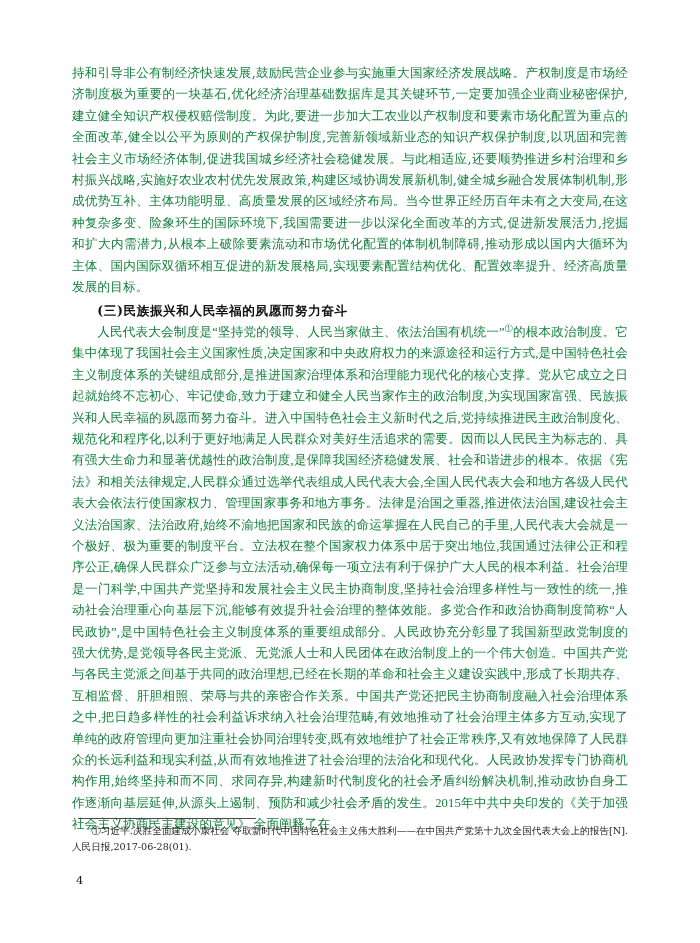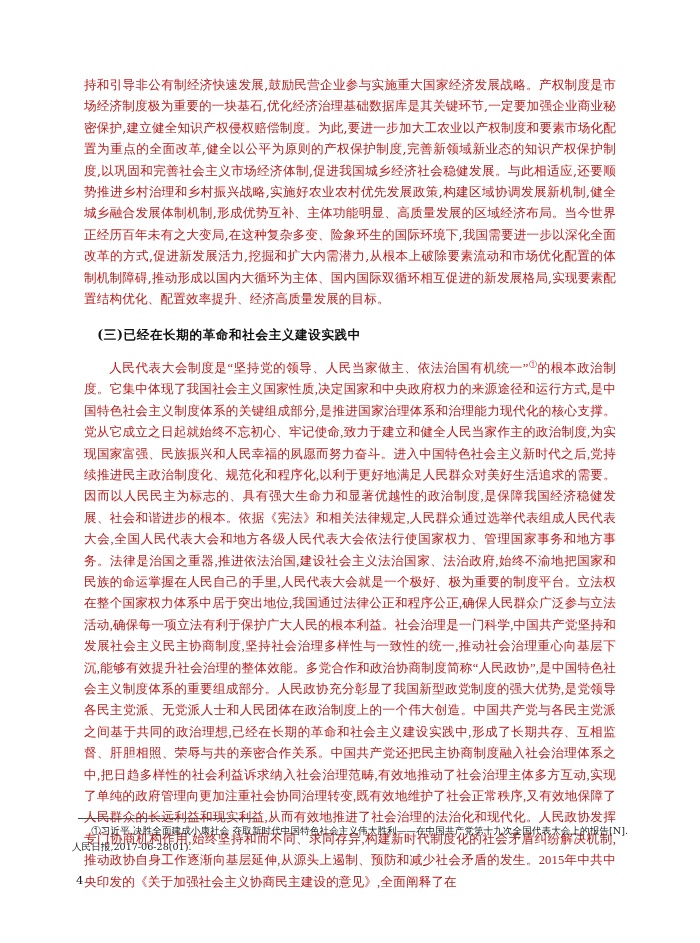--- a/index.html
+++ b/index.html
@@ -33,22 +33,22 @@
     width: 556px;
   }
 
   
   .para {
     font-size: 12.6px;
     line-height: 21.4px;
     text-align: justify;
     text-justify: inter-character;
     letter-spacing: 0.15px;
-    margin: 12px;
-    color: #b91c1c;
+    margin: 0;
+    color: #15803d;
     word-break: break-all;
   }
   .para.indent {
     text-indent: 2em;
     font-family: Liberation Serif, serif;
   }
 
   
   .heading {
     font-size: 12.6px;
@@ -107,21 +107,21 @@
 <body>
 
 <div class="page">
 
   <div class="content">
 
     <p class="para">持和引导非公有制经济快速发展,鼓励民营企业参与实施重大国家经济发展战略。产权制度是市场经济制度极为重要的一块基石,优化经济治理基础数据库是其关键环节,一定要加强企业商业秘密保护,建立健全知识产权侵权赔偿制度。为此,要进一步加大工农业以产权制度和要素市场化配置为重点的全面改革,健全以公平为原则的产权保护制度,完善新领域新业态的知识产权保护制度,以巩固和完善社会主义市场经济体制,促进我国城乡经济社会稳健发展。与此相适应,还要顺势推进乡村治理和乡村振兴战略,实施好农业农村优先发展政策,构建区域协调发展新机制,健全城乡融合发展体制机制,形成优势互补、主体功能明显、高质量发展的区域经济布局。当今世界正经历百年未有之大变局,在这种复杂多变、险象环生的国际环境下,我国需要进一步以深化全面改革的方式,促进新发展活力,挖掘和扩大内需潜力,从根本上破除要素流动和市场优化配置的体制机制障碍,推动形成以国内大循环为主体、国内国际双循环相互促进的新发展格局,实现要素配置结构优化、配置效率提升、经济高质量发展的目标。</p>
 
     <div class="spacer-small"></div>
 
-    <p class="heading">(三)已经在长期的革命和社会主义建设实践中</p>
+    <p class="heading">(三)民族振兴和人民幸福的夙愿而努力奋斗</p>
 
     <p class="para indent"><span>人民代表大会制度是“坚持党的领导、人民当家做主、依法治国有机统一”</span><sup class="fnmark">①</sup><span>的根本政治制度。它集中体现了我国社会主义国家性质,决定国家和中央政府权力的来源途径和运行方式,是中国特色社会主义制度体系的关键组成部分,是推进国家治理体系和治理能力现代化的核心支撑。党从它成立之日起就始终不忘初心、牢记使命,致力于建立和健全人民当家作主的政治制度,为实现国家富强、民族振兴和人民幸福的夙愿而努力奋斗。进入中国特色社会主义新时代之后,党持续推进民主政治制度化、规范化和程序化,以利于更好地满足人民群众对美好生活追求的需要。因而以人民民主为标志的、具有强大生命力和显著优越性的政治制度,是保障我国经济稳健发展、社会和谐进步的根本。依据《宪法》和相关法律规定,人民群众通过选举代表组成人民代表大会,全国人民代表大会和地方各级人民代表大会依法行使国家权力、管理国家事务和地方事务。法律是治国之重器,推进依法治国,建设社会主义法治国家、法治政府,始终不渝地把国家和民族的命运掌握在人民自己的手里,人民代表大会就是一个极好、极为重要的制度平台。立法权在整个国家权力体系中居于突出地位,我国通过法律公正和程序公正,确保人民群众广泛参与立法活动,确保每一项立法有利于保护广大人民的根本利益。社会治理是一门科学,中国共产党坚持和发展社会主义民主协商制度,坚持社会治理多样性与一致性的统一,推动社会治理重心向基层下沉,能够有效提升社会治理的整体效能。多党合作和政治协商制度简称“人民政协”,是中国特色社会主义制度体系的重要组成部分。人民政协充分彰显了我国新型政党制度的强大优势,是党领导各民主党派、无党派人士和人民团体在政治制度上的一个伟大创造。中国共产党与各民主党派之间基于共同的政治理想,已经在长期的革命和社会主义建设实践中,形成了长期共存、互相监督、肝胆相照、荣辱与共的亲密合作关系。中国共产党还把民主协商制度融入社会治理体系之中,把日趋多样性的社会利益诉求纳入社会治理范畴,有效地推动了社会治理主体多方互动,实现了单纯的政府管理向更加注重社会协同治理转变,既有效地维护了社会正常秩序,又有效地保障了人民群众的长远利益和现实利益,从而有效地推进了社会治理的法治化和现代化。人民政协发挥专门协商机构作用,始终坚持和而不同、求同存异,构建新时代制度化的社会矛盾纠纷解决机制,推动政协自身工作逐渐向基层延伸,从源头上遏制、预防和减少社会矛盾的发生。2015年中共中央印发的《关于加强社会主义协商民主建设的意见》,全面阐释了在</span></p>
 
   </div>
 
   <div class="footnote-zone">
     <div class="footnote-rule"></div>
     <p class="footnote first"><span>①</span><span>习近平.决胜全面建成小康社会 夺取新时代中国特色社会主义伟大胜利——在中国共产党第十九次全国代表大会上的报告[N].人民日报,2017-06-28(01).</span></p>
   </div>
 

